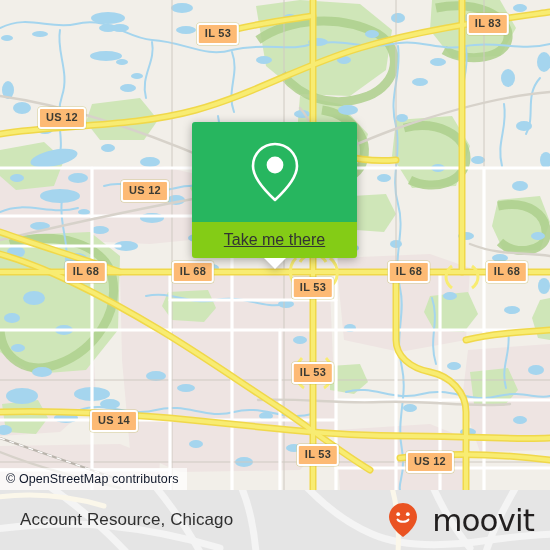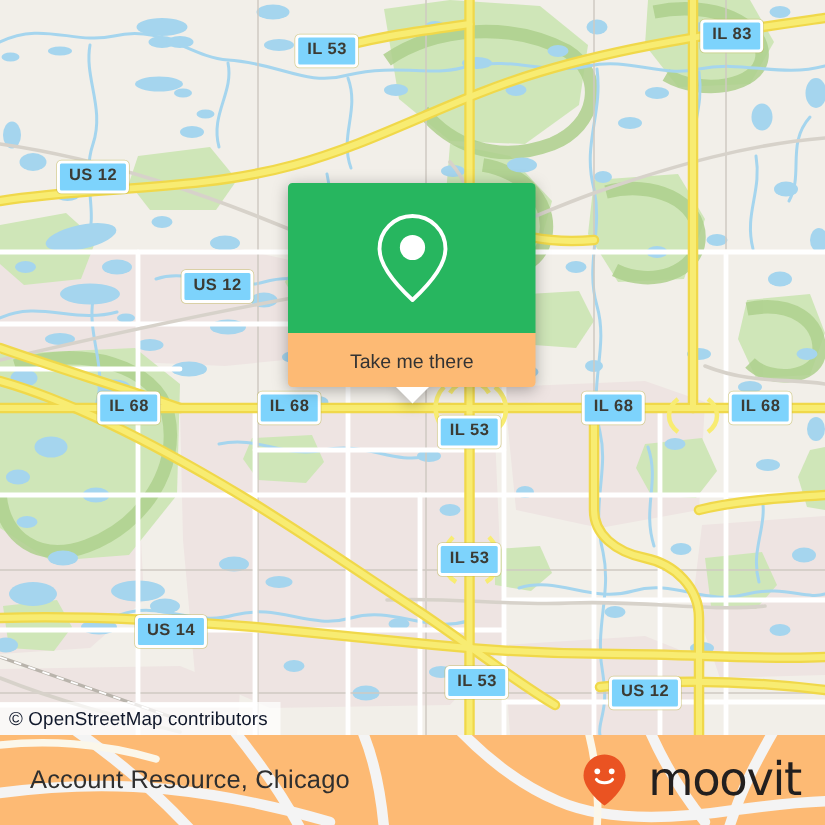--- a/index.html
+++ b/index.html
@@ -44,21 +44,21 @@
     font-size: 12.5px;
     color: #0f172a;
     letter-spacing: 0.1px;
     white-space: nowrap;
   }
 
   
   .shield {
     position: absolute;
     transform: translate(-50%, -50%);
-    background: #7dd3fc;
+    background: #fdba74;
     border: 2px solid #ffffff;
     border-radius: 3px;
     color: #3b3b34;
     font-weight: bold;
     font-size: 11px;
     line-height: 1;
     padding: 3px 6px 4px 6px;
     letter-spacing: 0.3px;
     white-space: nowrap;
     box-shadow: 0 0 0 0.5px rgba(190,180,80,0.55);
@@ -76,48 +76,49 @@
   .popup-head {
     height: 100px;
     background: #27b65f;
     border-radius: 3px 3px 0 0;
     display: flex;
     align-items: center;
     justify-content: center;
   }
   .popup-foot {
     height: 36px;
-    background: #fdba74;
+    background: #84cc16;
     border-radius: 0 0 3px 3px;
     display: flex;
     align-items: center;
     justify-content: center;
-    font-size: 13px;
+    font-size: 16px;
     color: #333333;
     position: relative;
+    text-decoration: underline;
   }
   .popup-tail {
     position: absolute;
     left: 50%;
     bottom: -11px;
     transform: translateX(-50%);
     width: 0; height: 0;
     border-left: 11px solid transparent;
     border-right: 11px solid transparent;
     border-top: 11px solid #ffffff;
   }
 
   
   .bottombar {
     position: absolute;
     left: 0;
     top: 490px;
     width: 550px;
     height: 60px;
-    background: #fdba74;
+    background: #e5e5e5;
     display: flex;
     align-items: center;
     justify-content: space-between;
     overflow: hidden;
   }
   .bottombar .watermark {
     position: absolute;
     left: 0; top: 0;
     width: 550px; height: 60px;
     opacity: 1;

